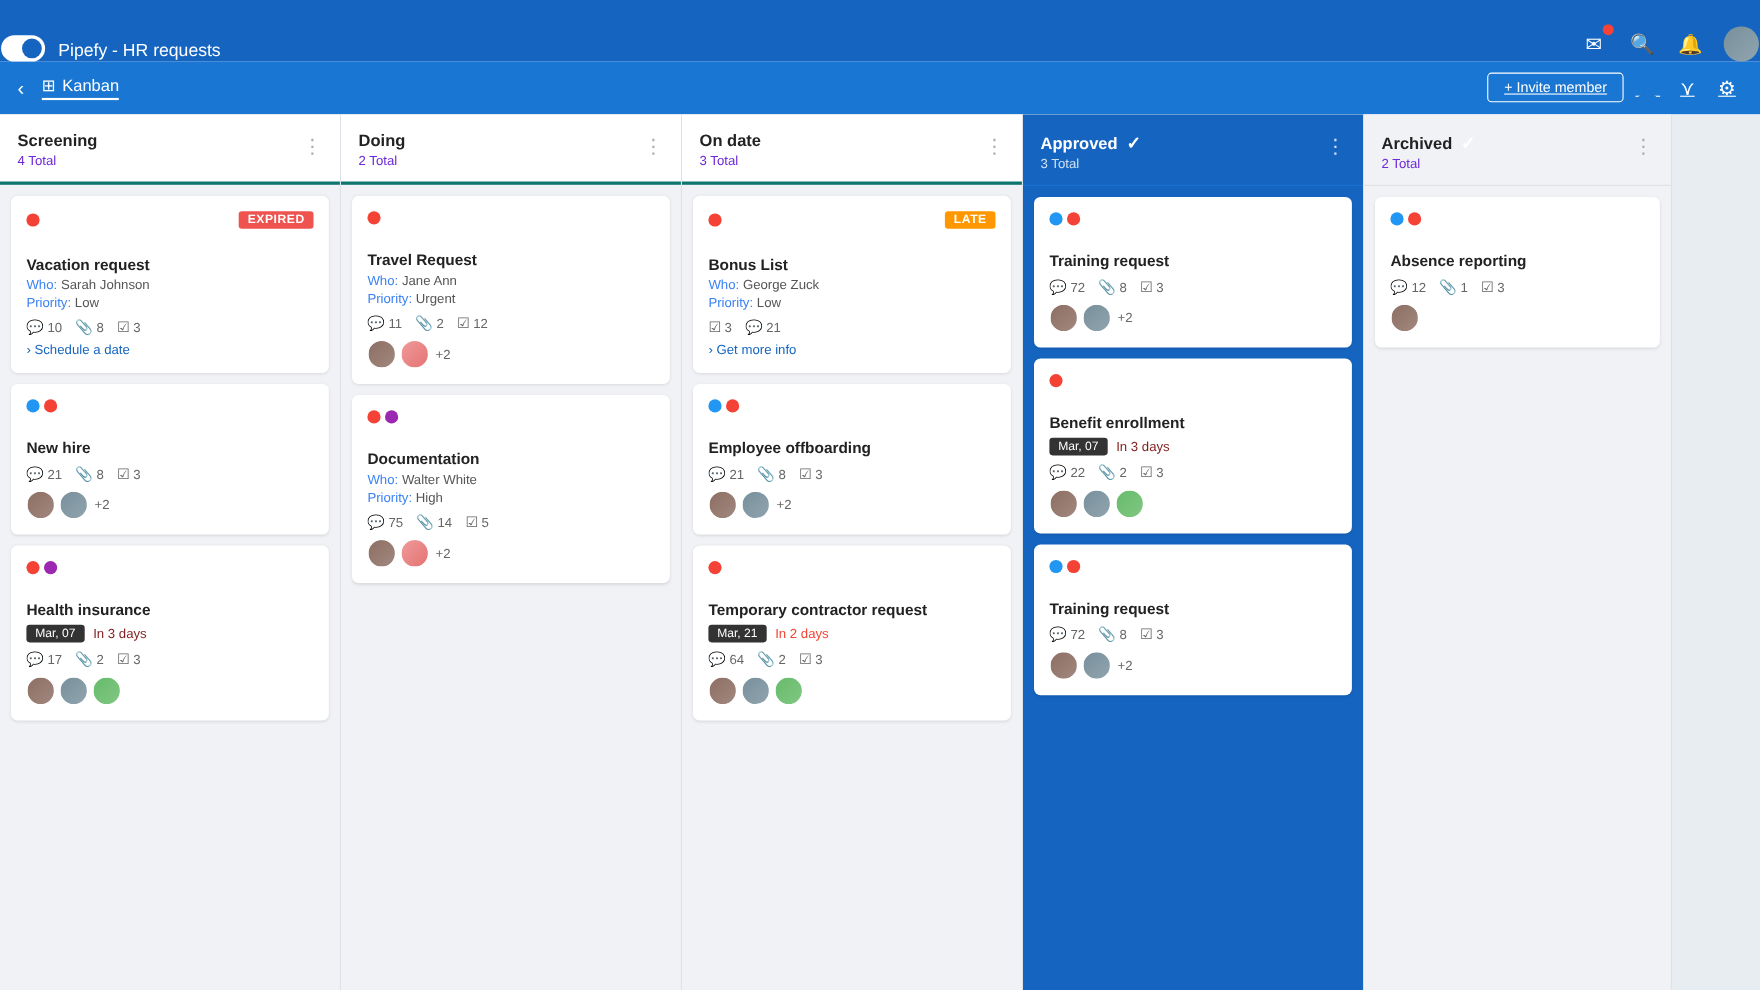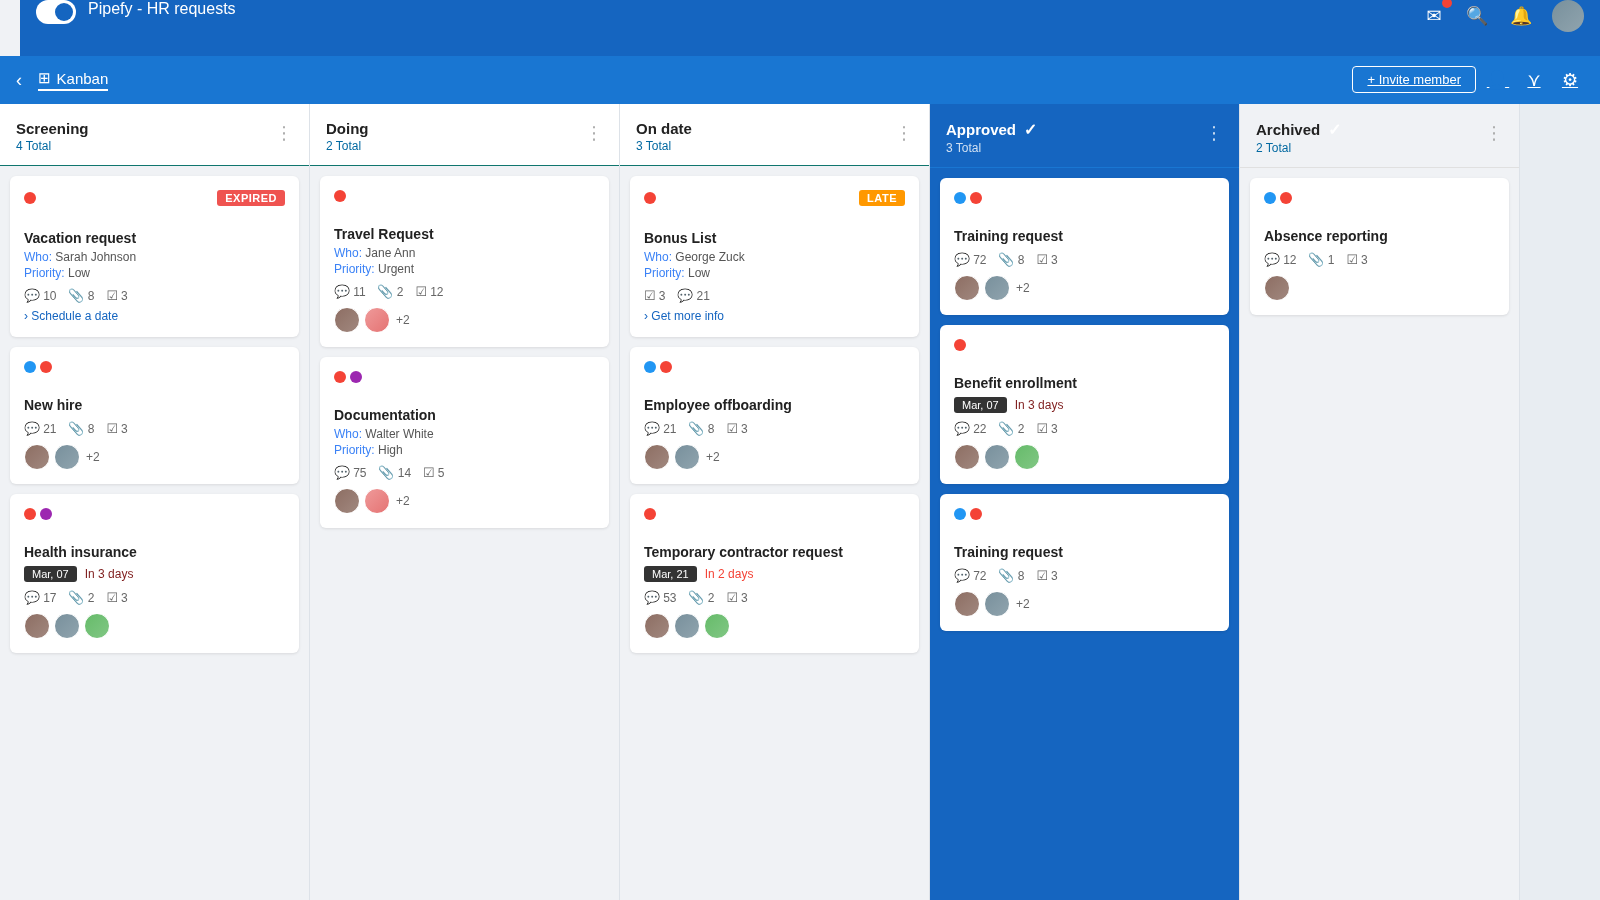--- a/index.html
+++ b/index.html
@@ -3,25 +3,24 @@
   <meta charset="utf-8">
   <style>
     * { box-sizing: border-box; margin: 0; padding: 0; }
     body { font-family: -apple-system, BlinkMacSystemFont, 'Segoe UI', sans-serif; background: #f0f2f5; overflow: hidden; }
 
     
     .top-nav {
       background: #1565c0;
       height: 56px;
       display: flex;
-      align-items: flex-start;
-      padding: 0 16px;
+      align-items: flex-end;
+      padding: 0 1px;
       color: white;
       gap: 12px;
-      margin-left: 20px;
     }
     .nav-logo {
       width: 40px; height: 24px;
       background: white;
       border-radius: 12px;
       position: relative;
       display: flex; align-items: center;
     }
     .nav-logo::after {
       content: '';
@@ -92,30 +91,30 @@
     }
     .column.approved { background: #1565c0; min-width: 310px; max-width: 310px; }
     .column.archived { background: #f0f2f5; min-width: 280px; max-width: 280px; }
 
     .col-header {
       padding: 16px 16px 12px;
       display: flex;
       align-items: flex-start;
       justify-content: space-between;
       background: white;
-      border-bottom: 1px solid #0f766e;
+      border-bottom: 3px solid #0f766e;
     }
     .column.approved .col-header { background: #1565c0; border-bottom: 1px solid #1976d2; }
     .column.archived .col-header { background: #f0f2f5; border-bottom: 1px solid #e0e0e0; }
 
     .col-title-group {}
     .col-title { font-size: 15px; font-weight: 600; color: #222; display: flex; align-items: center; gap: 8px; }
     .column.approved .col-title { color: white; }
     .column.archived .col-title { color: #222; }
-    .col-subtitle { font-size: 12px; color: #0369a1; margin-top: 2px; }
+    .col-subtitle { font-size: 12px; color: #6d28d9; margin-top: 2px; }
     .column.approved .col-subtitle { color: rgba(255,255,255,0.8); }
     .check-icon { color: white; font-size: 16px; }
     .col-menu { color: #aaa; cursor: pointer; font-size: 18px; margin-top: 2px; }
     .column.approved .col-menu { color: rgba(255,255,255,0.8); }
 
     
     .cards { padding: 10px; overflow-y: auto; flex: 1; display: flex; flex-direction: column; gap: 10px; }
     .column.approved .cards { background: #1565c0; }
 
     
@@ -443,21 +442,21 @@
             </div>
           </div>
           <div class="card-title">Temporary contractor request</div>
           <div class="card-date-row">
             <div class="date-badge">Mar, 21</div>
             <div class="date-in">In 2 days</div>
           </div>
           <div class="card-stats">
             <div class="stat">
               <span class="stat-icon">💬</span>
-              <span>53</span>
+              <span>64</span>
             </div>
             <div class="stat">
               <span class="stat-icon">📎</span>
               <span>2</span>
             </div>
             <div class="stat">
               <span class="stat-icon">☑</span>
               <span>3</span>
             </div>
           </div>

